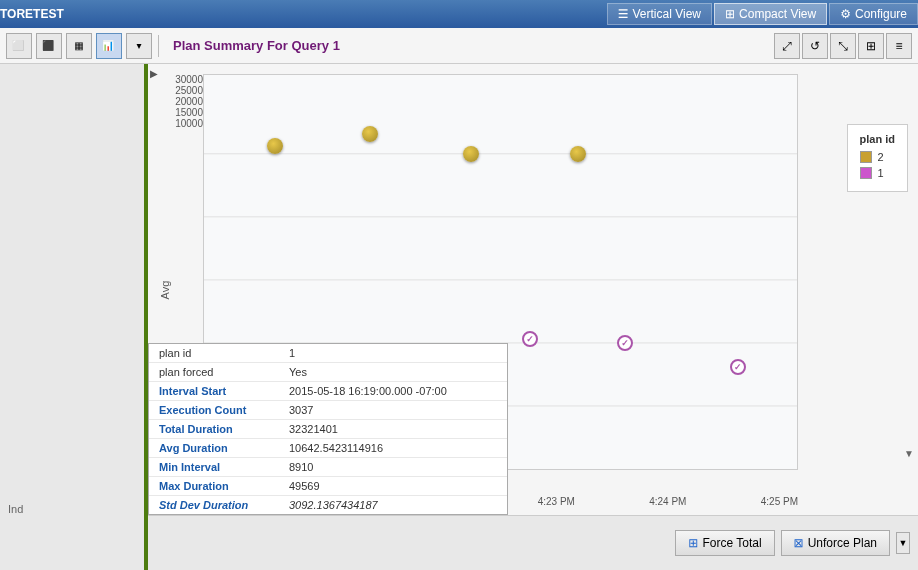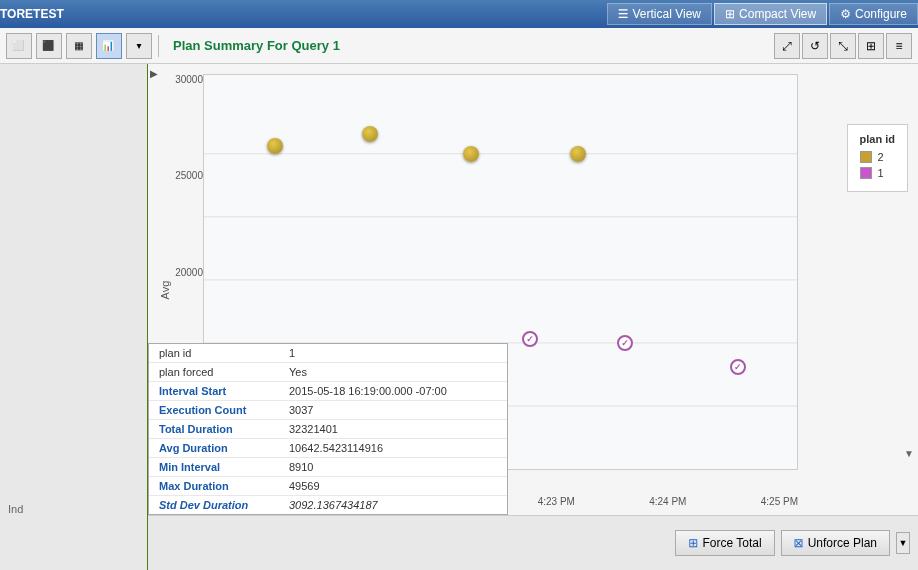--- a/index.html
+++ b/index.html
@@ -67,21 +67,21 @@
     .toolbar-btn.active {
       background: #c8d8f0;
       border: 1px solid #6090c0;
     }
 
     .toolbar-sep { width: 1px; height: 22px; background: #bbb; margin: 0 2px; }
 
     .plan-title {
       font-size: 13px;
       font-weight: bold;
-      color: #15803d;
+      color: #701a75;
       margin-left: 8px;
     }
 
     .toolbar-right {
       margin-left: auto;
       display: flex;
       align-items: center;
       gap: 2px;
     }
 
@@ -97,21 +97,21 @@
     }
 
     .main-content {
       display: flex;
       height: calc(570px - 28px - 36px);
     }
 
     .left-panel {
       width: 148px;
       background: #f0f0f0;
-      border-right: 1px solid #4d7c0f;
+      border-right: 4px solid #4d7c0f;
       position: relative;
       overflow: hidden;
     }
 
     .left-panel-inner {
       position: absolute;
       top: 0;
       bottom: 0;
       left: 0;
       right: 0;
@@ -163,21 +163,20 @@
     }
 
     .y-axis-ticks {
       position: absolute;
       left: 30px;
       top: 10px;
       bottom: 45px;
       width: 25px;
       display: flex;
       flex-direction: column;
-      justify-content: space-between;
       align-items: flex-end;
     }
 
     .y-tick {
       font-size: 10px;
       color: #555;
     }
 
     .x-axis-ticks {
       position: absolute;

